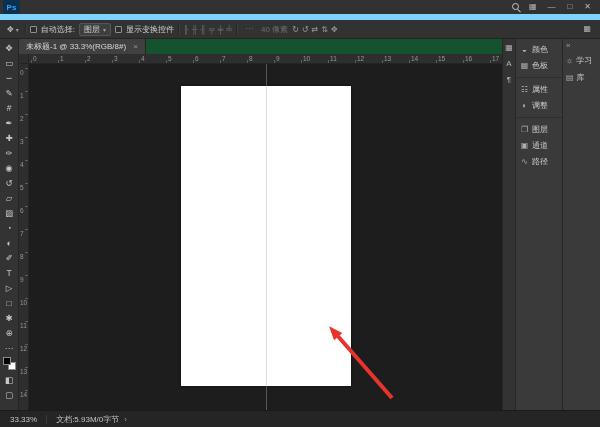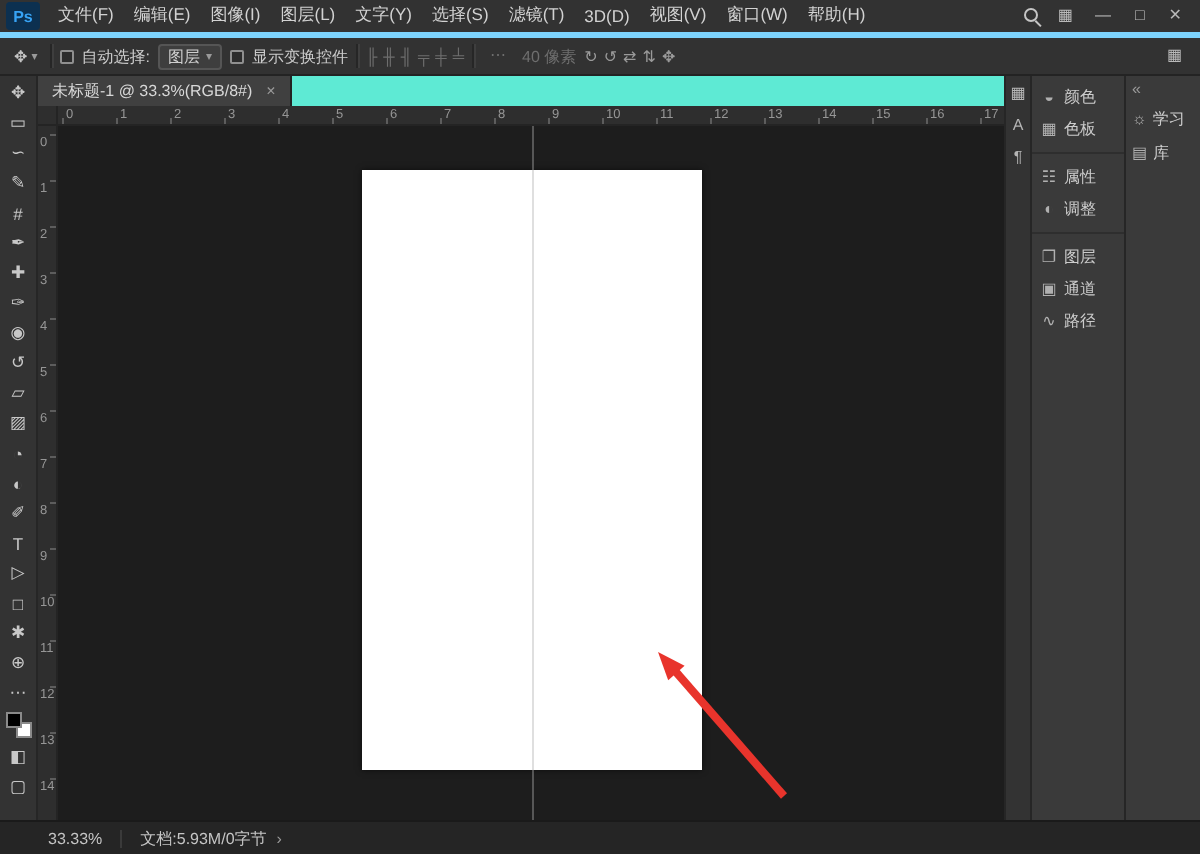--- a/index.html
+++ b/index.html
@@ -1,21 +1,21 @@
 <!DOCTYPE html>
 <html style="--logo-bg: #0c3050; --logo-text: #37a3f5; --fg: #000000; --bg: #ffffff; --docbg: #ffffff; --guide: rgba(175,175,175,0.40); --arrow: #e8342c;"><head>
 <meta charset="utf-8">
 <style>
   *{margin:0;padding:0;box-sizing:border-box;user-select:none}
   html,body{width:600px;height:427px;overflow:hidden;background:#1d1d1d;
     font-family:"Liberation Sans","DejaVu Sans",sans-serif;color:#cfcfcf}
   .app{width:600px;height:427px;display:flex;flex-direction:column;font-size:9px;background:#323232}
 
   
-  .menubar{flex:0 0 19px;background:#323232;border-bottom:3px solid #7dd3fc;
+  .menubar{flex:0 0 19px;background:#323232;border-bottom:6px solid #7dd3fc;
     display:flex;align-items:center;padding-left:3px}
   .logo{width:17px;height:14px;background:var(--logo-bg,#0c3050);color:var(--logo-text,#37a3f5);
     font-size:8px;font-weight:bold;display:flex;align-items:center;justify-content:center;
     border-radius:2px;margin-right:4px}
   .menu-items{display:flex;height:100%;align-items:center}
   .menu-item{padding:0 5px;font-size:8.5px;color:#d2d2d2;cursor:default}
   .menubar-right{margin-left:auto;display:flex;align-items:center;gap:2px;padding-right:4px}
   .mb-icon{color:#b9b9b9;font-size:8px;padding:0 4px;line-height:14px}
   .mb-icon.win{padding:0 5px}
   .search-icon{position:relative;width:10px;height:10px;margin-right:2px}
@@ -48,21 +48,21 @@
   .tool{height:15px;width:100%;display:flex;align-items:center;justify-content:center;
     font-size:8.5px;color:#c8c8c8}
   .swatches{position:relative;width:13px;height:13px;margin:2px 0}
   .swatches .fg{position:absolute;left:0;top:0;width:8px;height:8px;background:var(--fg,#000);
     border:1px solid #8a8a8a;z-index:2}
   .swatches .bg{position:absolute;right:0;bottom:0;width:8px;height:8px;background:var(--bg,#fff);
     border:1px solid #8a8a8a}
 
   
   .center{flex:1;display:flex;flex-direction:column;min-width:0}
-  .tabbar{flex:0 0 15px;background:#5eead4;display:flex;align-items:stretch}
+  .tabbar{flex:0 0 15px;background:#14532d;display:flex;align-items:stretch}
   .tab{background:#404040;display:flex;align-items:center;padding:0 7px;font-size:8px;
     color:#d8d8d8;border-right:1px solid #232323;white-space:nowrap}
   .tab-close{margin-left:7px;color:#9a9a9a;font-size:8px}
   .ruler-h{flex:0 0 10px;background:#2e2e2e;border-bottom:1px solid #242424;position:relative;overflow:hidden}
   .ruler-corner{position:absolute;left:0;top:0;width:10px;height:10px;background:#2e2e2e;border-right:1px solid #242424}
   .htick{position:absolute;top:6px;bottom:0;width:1px;background:#5d5d5d}
   .hnum{position:absolute;top:0;font-size:6.5px;line-height:9px;color:#969696}
   .canvas-row{flex:1;display:flex;min-height:0}
   .ruler-v{flex:0 0 10px;background:#2e2e2e;border-right:1px solid #242424;position:relative;overflow:hidden}
   .vtick{position:absolute;left:6px;right:0;height:1px;background:#5d5d5d}
@@ -86,45 +86,32 @@
   .dock-item{display:flex;align-items:center;gap:3px;padding:0 4px;font-size:8px;color:#cccccc;height:11px}
   .dock-item .g{width:9px;text-align:center;color:#b0b0b0;font-size:8px}
   .far-right{flex:0 0 38px;background:#3a3a3a;border-left:1px solid #262626;padding-top:2px;font-size:8px}
   .fr-head{color:#9a9a9a;padding:0 3px 2px 3px;font-size:8px}
   .fr-items{display:flex;flex-direction:column;gap:6px;padding-top:3px}
   .fr-item{display:flex;align-items:center;gap:3px;padding:0 3px;color:#cccccc}
   .fr-item .g{color:#b0b0b0}
 
   
   .statusbar{flex:0 0 17px;background:#252525;border-top:1px solid #1a1a1a;
-    display:flex;align-items:center;font-size:8px;color:#c5c5c5;padding-left:24px}
+    display:flex;align-items:center;font-size:8px;color:#c5c5c5;padding-left:10px}
   .zoom{padding-right:9px;border-right:1px solid #3a3a3a}
   .doc-info{margin-left:9px}
   .expand{margin-left:5px;color:#9a9a9a}
 </style>
 </head>
 <body>
 
 <div class="app">
 
   <div class="menubar">
     <div class="logo">Ps</div>
-    <div class="menu-items">
-        <div class="menu-item">文件(F)</div>
-        <div class="menu-item">编辑(E)</div>
-        <div class="menu-item">图像(I)</div>
-        <div class="menu-item">图层(L)</div>
-        <div class="menu-item">文字(Y)</div>
-        <div class="menu-item">选择(S)</div>
-        <div class="menu-item">滤镜(T)</div>
-        <div class="menu-item">3D(D)</div>
-        <div class="menu-item">视图(V)</div>
-        <div class="menu-item">窗口(W)</div>
-        <div class="menu-item">帮助(H)</div>
-      </div>
     <div class="menubar-right">
       <span class="search-icon"></span>
       <span class="mb-icon">▦</span>
       <span class="mb-icon win">—</span>
       <span class="mb-icon win">□</span>
       <span class="mb-icon win">✕</span>
     </div>
   </div>
 
   <div class="optionsbar">

